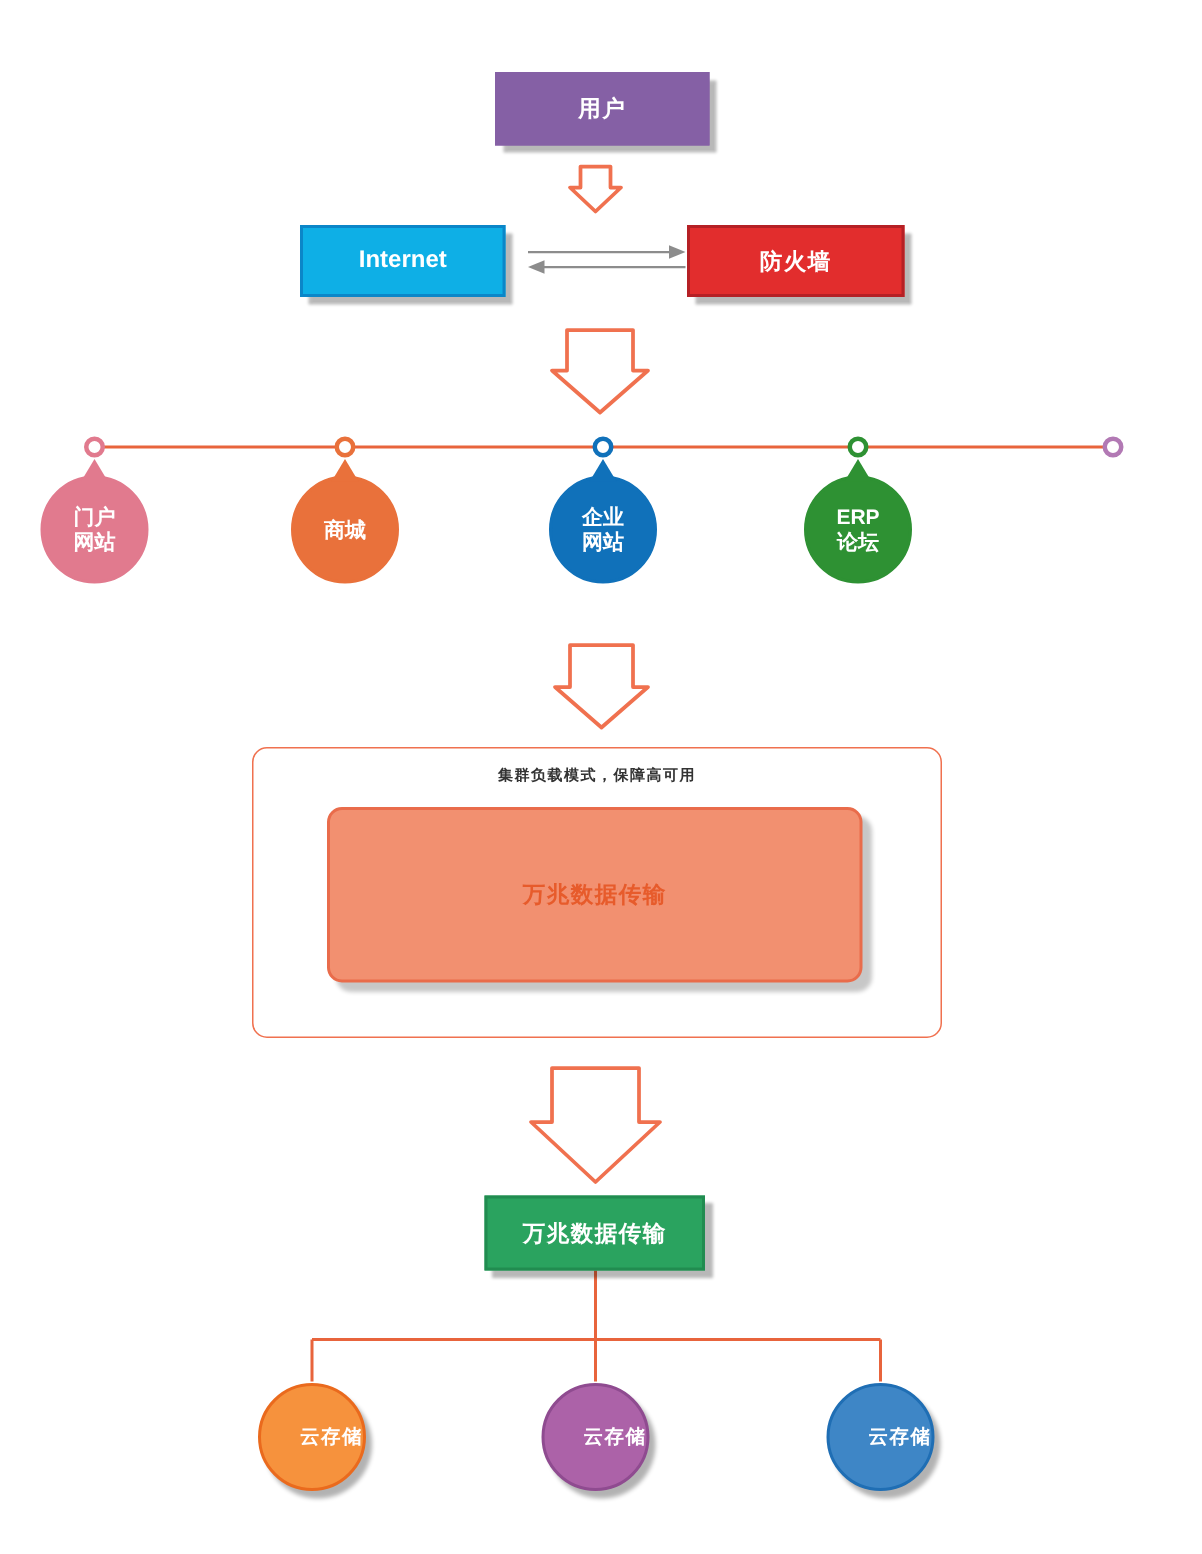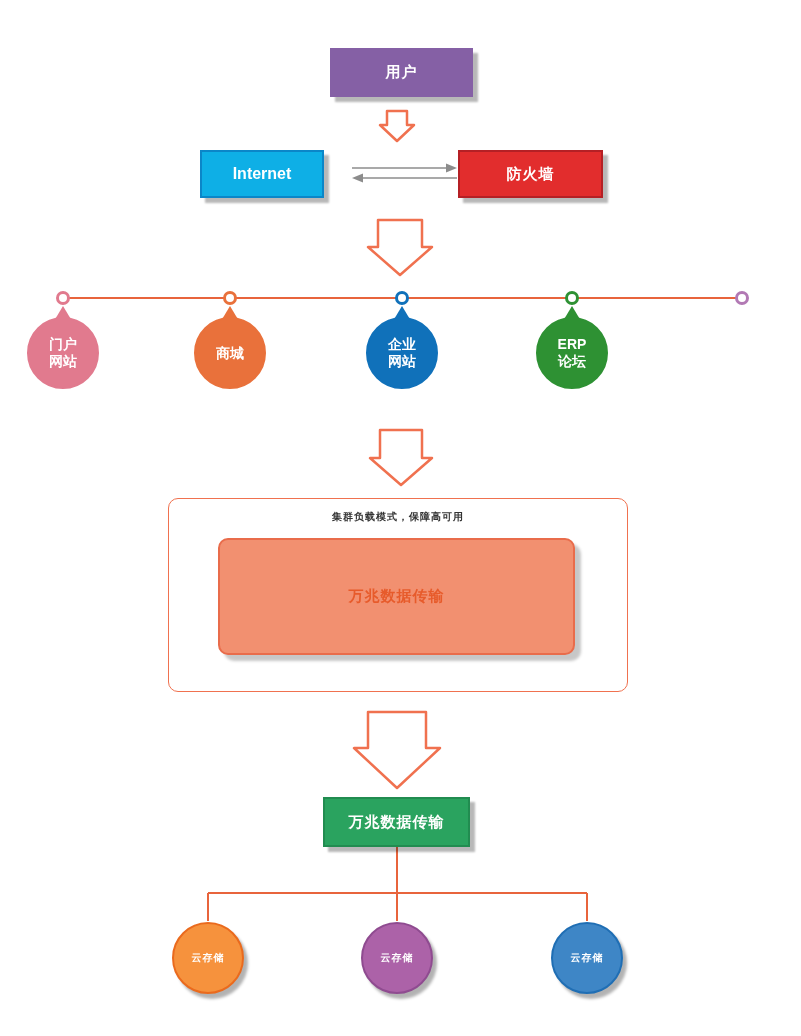--- a/index.html
+++ b/index.html
@@ -38,22 +38,22 @@
   .cloudnode{
     position:absolute;left:218px;top:538px;width:357px;height:117px;
     background:var(--c);border:2px solid var(--b);border-radius:10px;box-sizing:border-box;
     display:flex;align-items:center;justify-content:center;
     color:var(--t);font-weight:bold;font-size:15px;letter-spacing:1px;
     box-shadow:6px 6px 3px rgba(0,0,0,0.22);
   }
   .storage{
     position:absolute;width:72px;height:72px;border-radius:50%;
     background:var(--c);border:2.5px solid var(--b);box-sizing:border-box;
-    display:flex;align-items:center;justify-content:center;
-    color:#fff;font-weight:bold;font-size:10px;letter-spacing:1px;
+    display:flex;align-items:center;justify-content:flex-end;
+    color:#fff;font-weight:bold;font-size:13px;letter-spacing:1px;
     box-shadow:4px 5px 3px rgba(0,0,0,0.3);
     font-family:Liberation Mono, monospace;
   }
 </style>
 </head>
 <body>
 
 <div class="canvas">
 
   <svg class="layer" viewBox="0 0 801 1036">
@@ -79,21 +79,21 @@
       <circle cx="742" cy="298" r="5.5" fill="#fff" stroke-width="3" stroke="#B279B4"></circle>
     </g>
 
     <path d="M397,847 V893 M208,893 H587 M208,893 V921 M397,893 V921 M587,893 V921" stroke-width="2" fill="none" stroke="#E8643C"></path>
   </svg>
 
   <div class="nodebox" style="left: 330px; top: 48px; width: 143px; height: 49px; --c: #8560A5; --b: #8560A5; --t: #FFFFFF;">
     <span>用户</span>
   </div>
 
-  <div class="nodebox en" style="left: 200px; top: 150px; width: 124px; height: 48px; --c: #0EAFE6; --b: #0B86C8; --t: #FFFFFF;">
+  <div class="nodebox en" style="left: 200px; top: 150px; width: 137px; height: 48px; --c: #0EAFE6; --b: #0B86C8; --t: #FFFFFF;">
     <span>Internet</span>
   </div>
 
   <div class="nodebox" style="left: 458px; top: 150px; width: 145px; height: 48px; align-items: center; --c: #E22D2D; --b: #B52025; --t: #FFFFFF;">
     <span>防火墙</span>
   </div>
 
   <div class="balloon" style="left: 27px; top: 317px; --c: #E17A8E; --b: #E17A8E;">
     <span class="lbl">门户
 网站</span>

